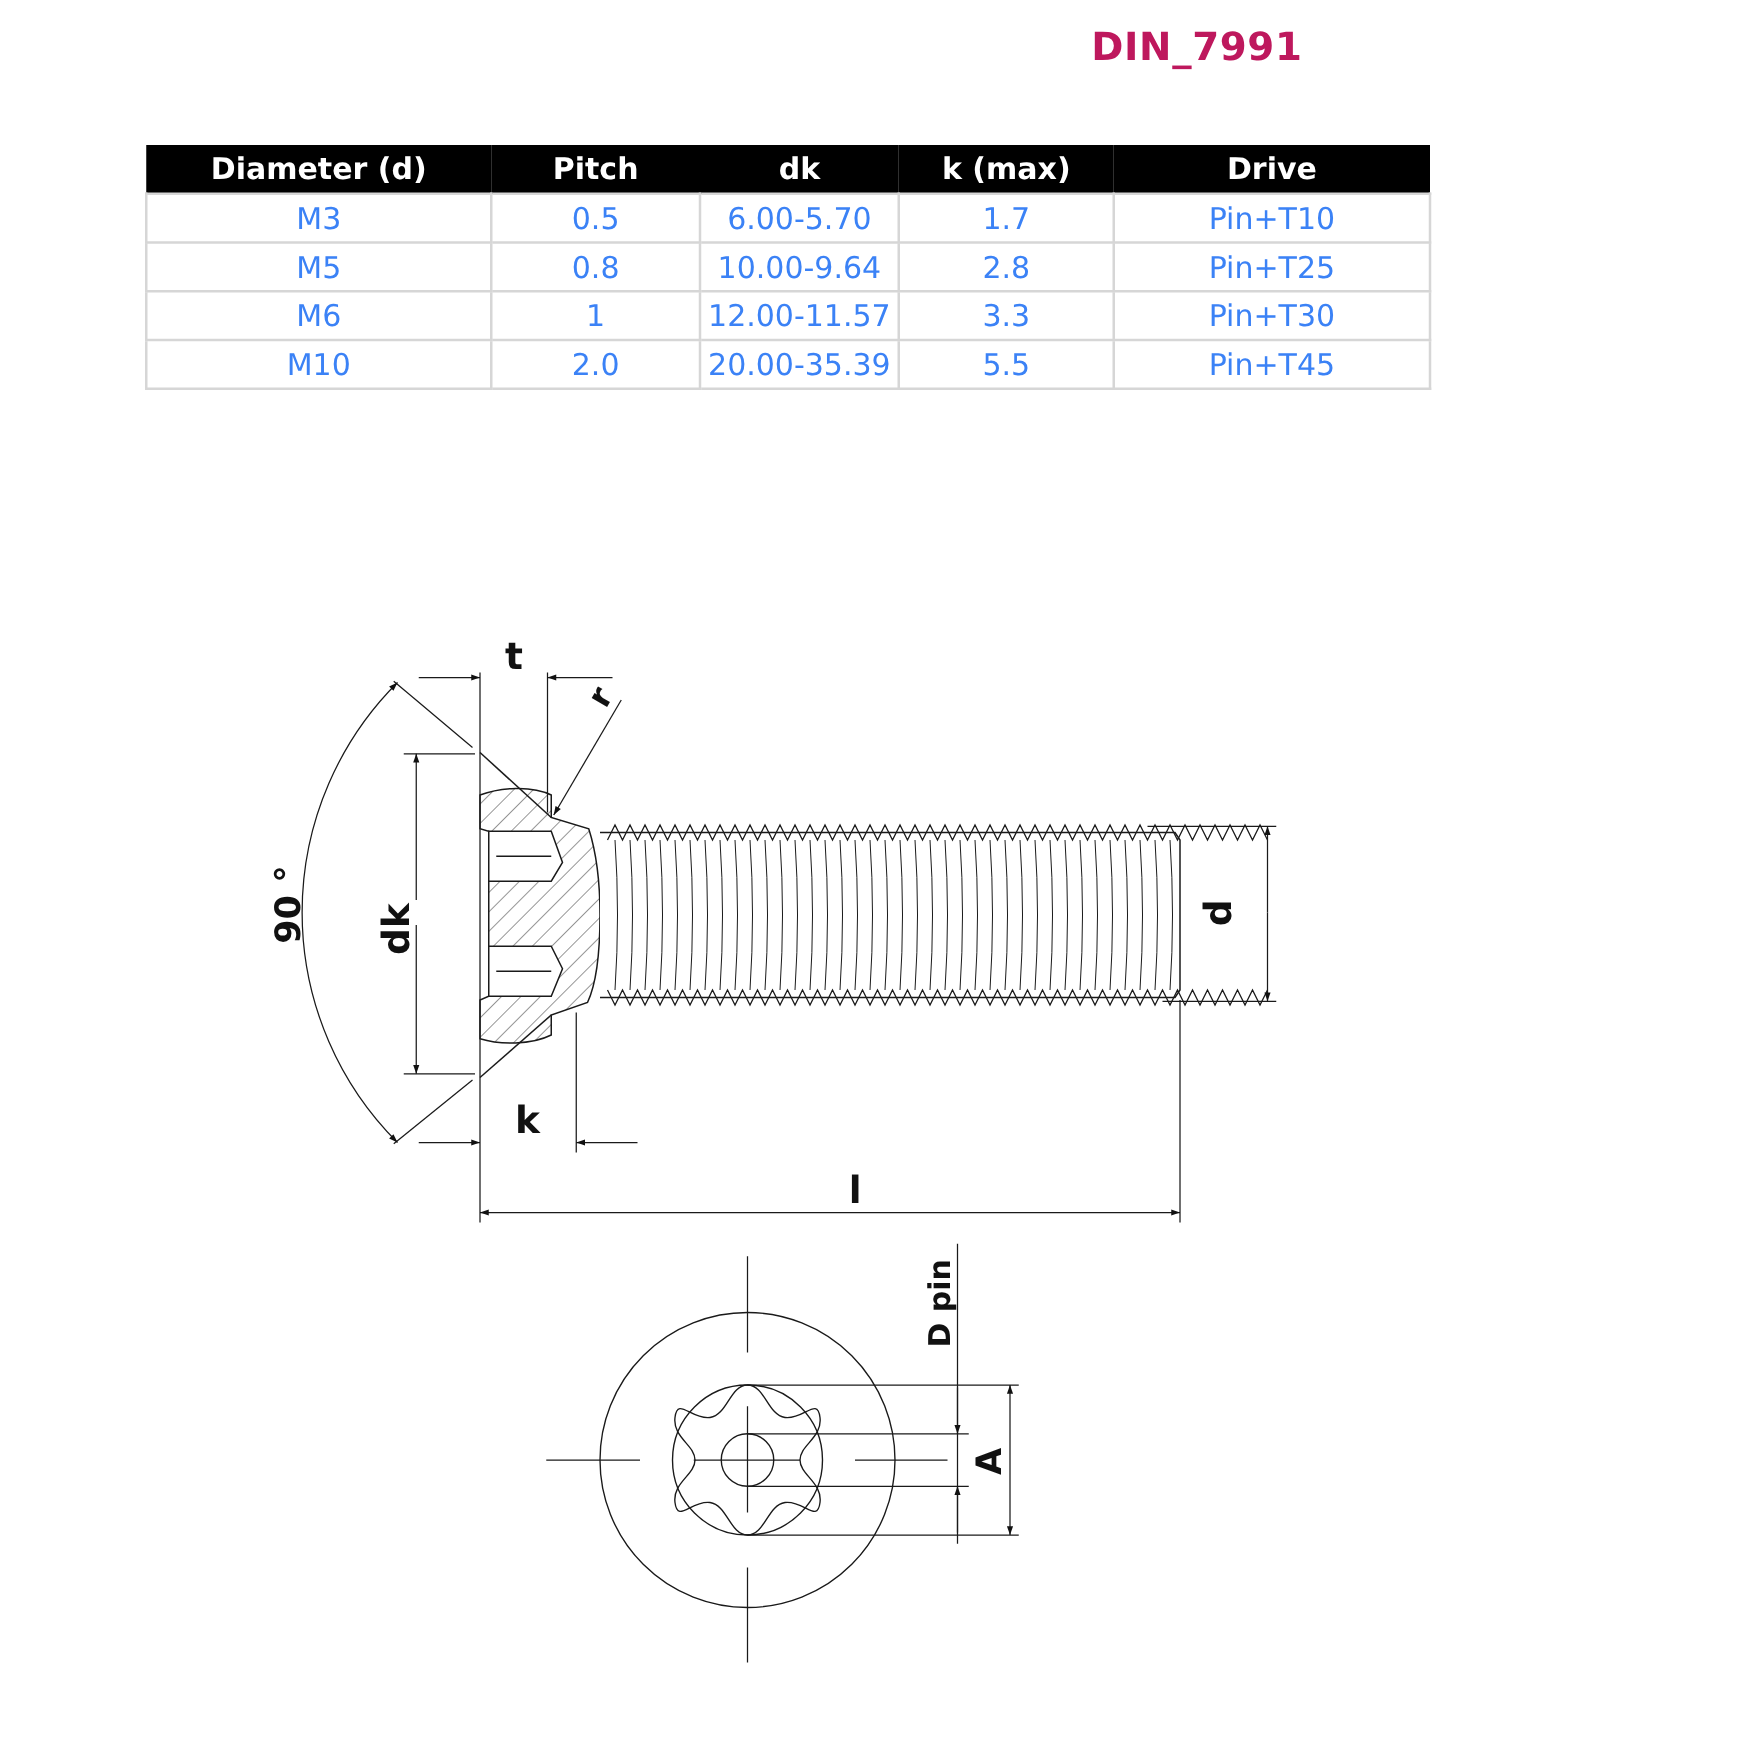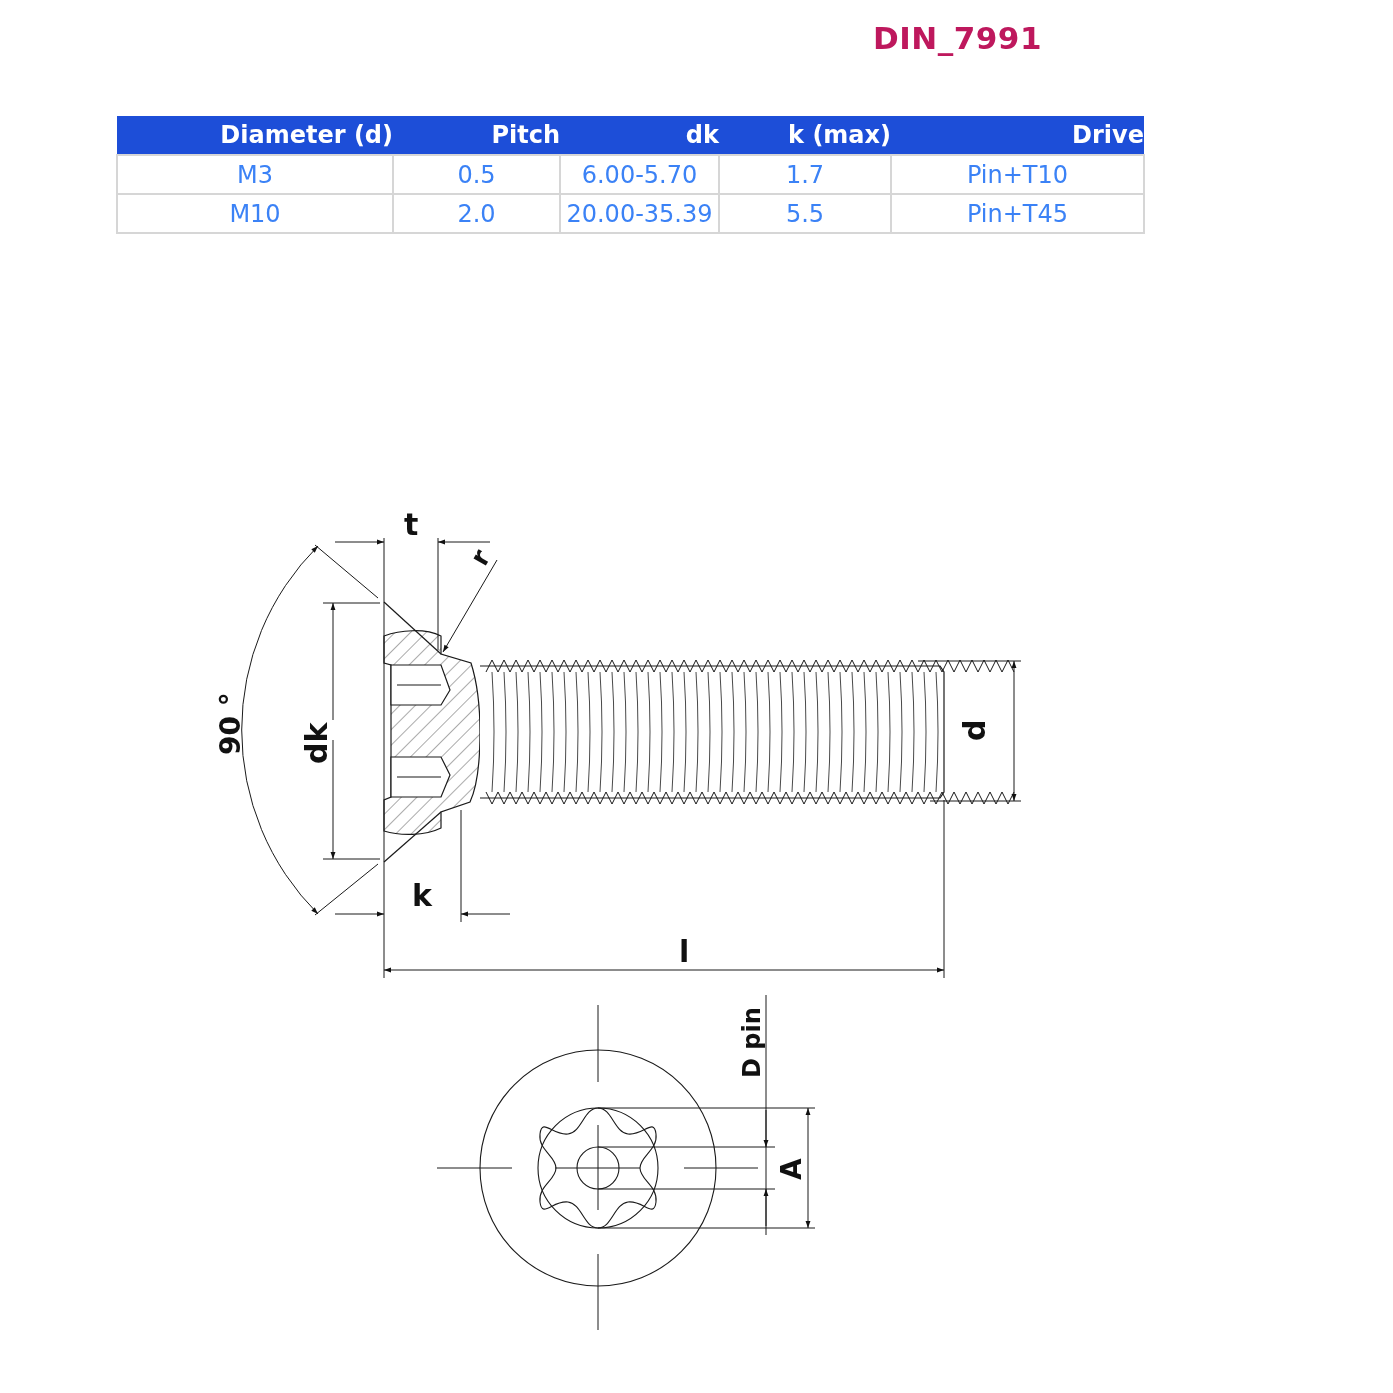--- a/index.html
+++ b/index.html
@@ -2,22 +2,22 @@
 <html><head>
 <meta charset="utf-8">
 <style>
   html, body { margin: 0; padding: 0; background: #ffffff; }
   body { width: 1393px; height: 1393px; position: relative; overflow: hidden;
          font-family: "Liberation Sans", sans-serif; color: #1a1a1a; }
   .doc-title { position: absolute; left: 873px; top: 20px; font-size: 31px; font-weight: bold;
                color: #be185d; letter-spacing: 0.5px; font-family: "DejaVu Sans", sans-serif; }
   table.spec { position: absolute; left: 116px; top: 116px; width: 1027px;
                border-collapse: collapse; table-layout: fixed; }
-  table.spec th { background: #1d4ed8; color: #fff; height: 38px; font-size: 24px; font-weight: bold;
-                  font-family: "DejaVu Sans", sans-serif; padding: 0; text-align: right; }
+  table.spec th { background: #000000; color: #fff; height: 38px; font-size: 24px; font-weight: bold;
+                  font-family: "DejaVu Sans", sans-serif; padding: 0; text-align: center; }
   table.spec td { height: 37px; border: 2px solid #d6d6d6; font-size: 24px; text-align: center;
                   padding: 0; color: #3b82f6; font-family: "DejaVu Sans", sans-serif; }
   svg.drawing { position: absolute; left: 0; top: 0; }
   .lbl { font-family: "DejaVu Sans", sans-serif; font-weight: bold; fill: #111; }
 </style>
 </head>
 <body>
 
 <div class="doc-title">DIN_7991</div>
 
@@ -38,20 +38,34 @@
       <th>Drive</th>
     </tr>
   </thead>
   <tbody>
     <tr>
       <td>M3</td>
       <td>0.5</td>
       <td>6.00-5.70</td>
       <td>1.7</td>
       <td>Pin+T10</td>
+    </tr>
+    <tr>
+      <td>M5</td>
+      <td>0.8</td>
+      <td>10.00-9.64</td>
+      <td>2.8</td>
+      <td>Pin+T25</td>
+    </tr>
+    <tr>
+      <td>M6</td>
+      <td>1</td>
+      <td>12.00-11.57</td>
+      <td>3.3</td>
+      <td>Pin+T30</td>
     </tr>
     <tr>
       <td>M10</td>
       <td>2.0</td>
       <td>20.00-35.39</td>
       <td>5.5</td>
       <td>Pin+T45</td>
     </tr>
   </tbody>
 </table>

